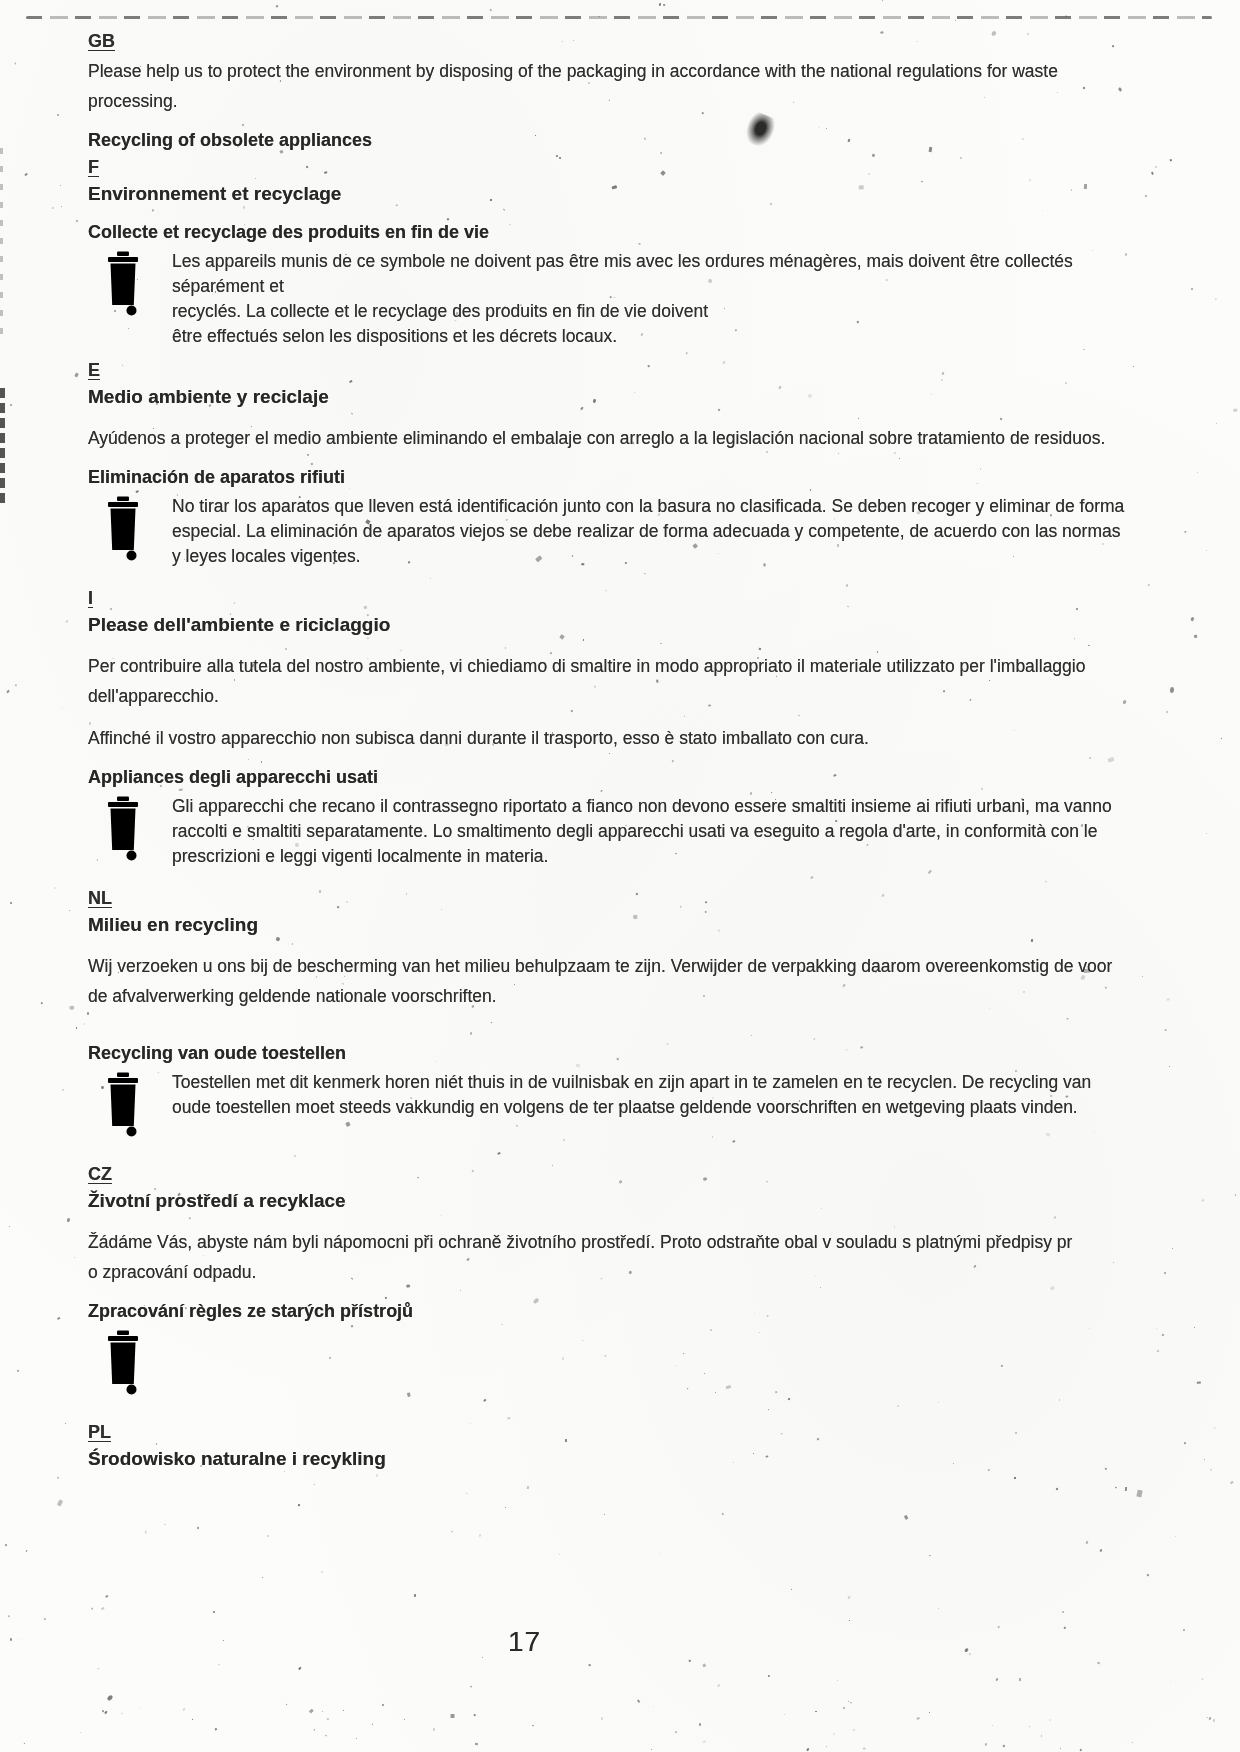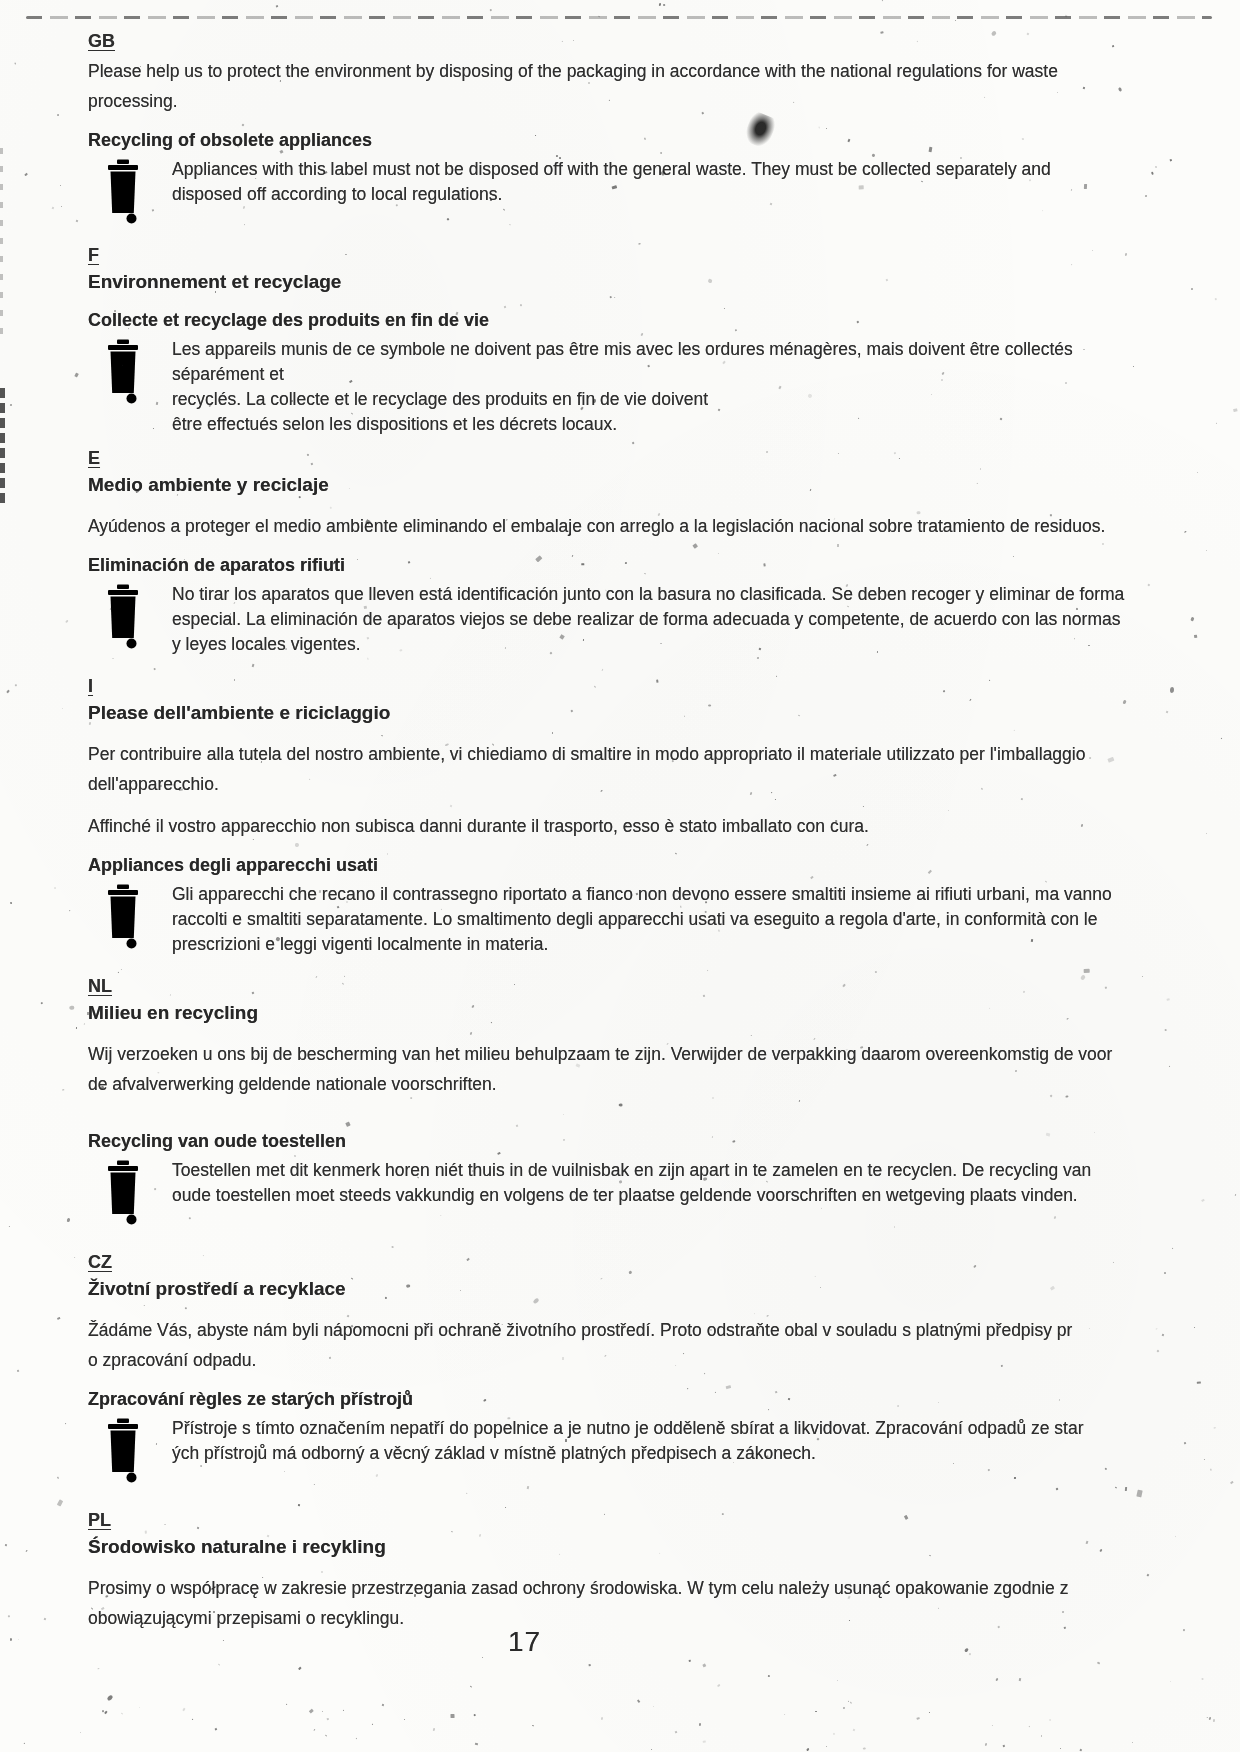--- a/index.html
+++ b/index.html
@@ -102,27 +102,20 @@
   <div class="top-line"></div>
   <div class="left-streak"></div>
   <div class="left-streak-faint"></div>
   <div class="ink-blot"></div>
 
   <section class="tight">
     <div class="lang-code">GB</div>
     <p class="intro">Please help us to protect the environment by disposing of the packaging in accordance with the national regulations for waste
 processing.</p>
     <h3 class="sub-title">Recycling of obsolete appliances</h3>
-    <div class="icon-row">
-      <svg class="weee-svg" viewBox="0 0 64 78">
-          <use href="#weee-sym"></use>
-        </svg>
-      <p class="icon-text">Appliances with this label must not be disposed off with the general waste. They must be collected separately and
-disposed off according to local regulations.</p>
-    </div>
   </section>
 
   <section>
     <div class="lang-code">F</div>
     <h2 class="sec-title">Environnement et recyclage</h2>
     <h3 class="sub-title">Collecte et recyclage des produits en fin de vie</h3>
     <div class="icon-row">
       <svg class="weee-svg" viewBox="0 0 64 78">
           <use href="#weee-sym"></use>
         </svg>
@@ -183,30 +176,26 @@
   <section>
     <div class="lang-code">CZ</div>
     <h2 class="sec-title">Životní prostředí a recyklace</h2>
     <p class="intro">Žádáme Vás, abyste nám byli nápomocni při ochraně životního prostředí. Proto odstraňte obal v souladu s platnými předpisy pr
 o zpracování odpadu.</p>
     <h3 class="sub-title">Zpracování règles ze starých přístrojů</h3>
     <div class="icon-row">
       <svg class="weee-svg" viewBox="0 0 64 78">
           <use href="#weee-sym"></use>
         </svg>
-      <p class="icon-text">Přístroje s tímto označením nepatří do popelnice a je nutno je odděleně sbírat a likvidovat. Zpracování odpadů ze star
-ých přístrojů má odborný a věcný základ v místně platných předpisech a zákonech.</p>
     </div>
   </section>
 
   <section class="tight">
     <div class="lang-code">PL</div>
     <h2 class="sec-title">Środowisko naturalne i recykling</h2>
-    <p class="intro">Prosimy o współpracę w zakresie przestrzegania zasad ochrony środowiska. W tym celu należy usunąć opakowanie zgodnie z
-obowiązującymi przepisami o recyklingu.</p>
 
   </section>
 
   <div class="page-num">17</div>
 
   <div class="noise" id="noise">
       <i style="position: absolute; left: 14.3px; top: 62.8px; width: 2.1px; height: 1.3px; background: rgb(31, 31, 31); opacity: 0.48; border-radius: 50%; transform: rotate(82deg);"></i>
       <i style="position: absolute; left: 979.8px; top: 467.6px; width: 1.3px; height: 2.1px; background: rgb(31, 31, 31); opacity: 0.17; border-radius: 12%; transform: rotate(3deg);"></i>
       <i style="position: absolute; left: 1133px; top: 366px; width: 1.1px; height: 0.9px; background: rgb(31, 31, 31); opacity: 0.57; border-radius: 50%; transform: rotate(27deg);"></i>
       <i style="position: absolute; left: 413.8px; top: 1593.6px; width: 1.6px; height: 2.5px; background: rgb(31, 31, 31); opacity: 0.57; border-radius: 50%; transform: rotate(4deg);"></i>

